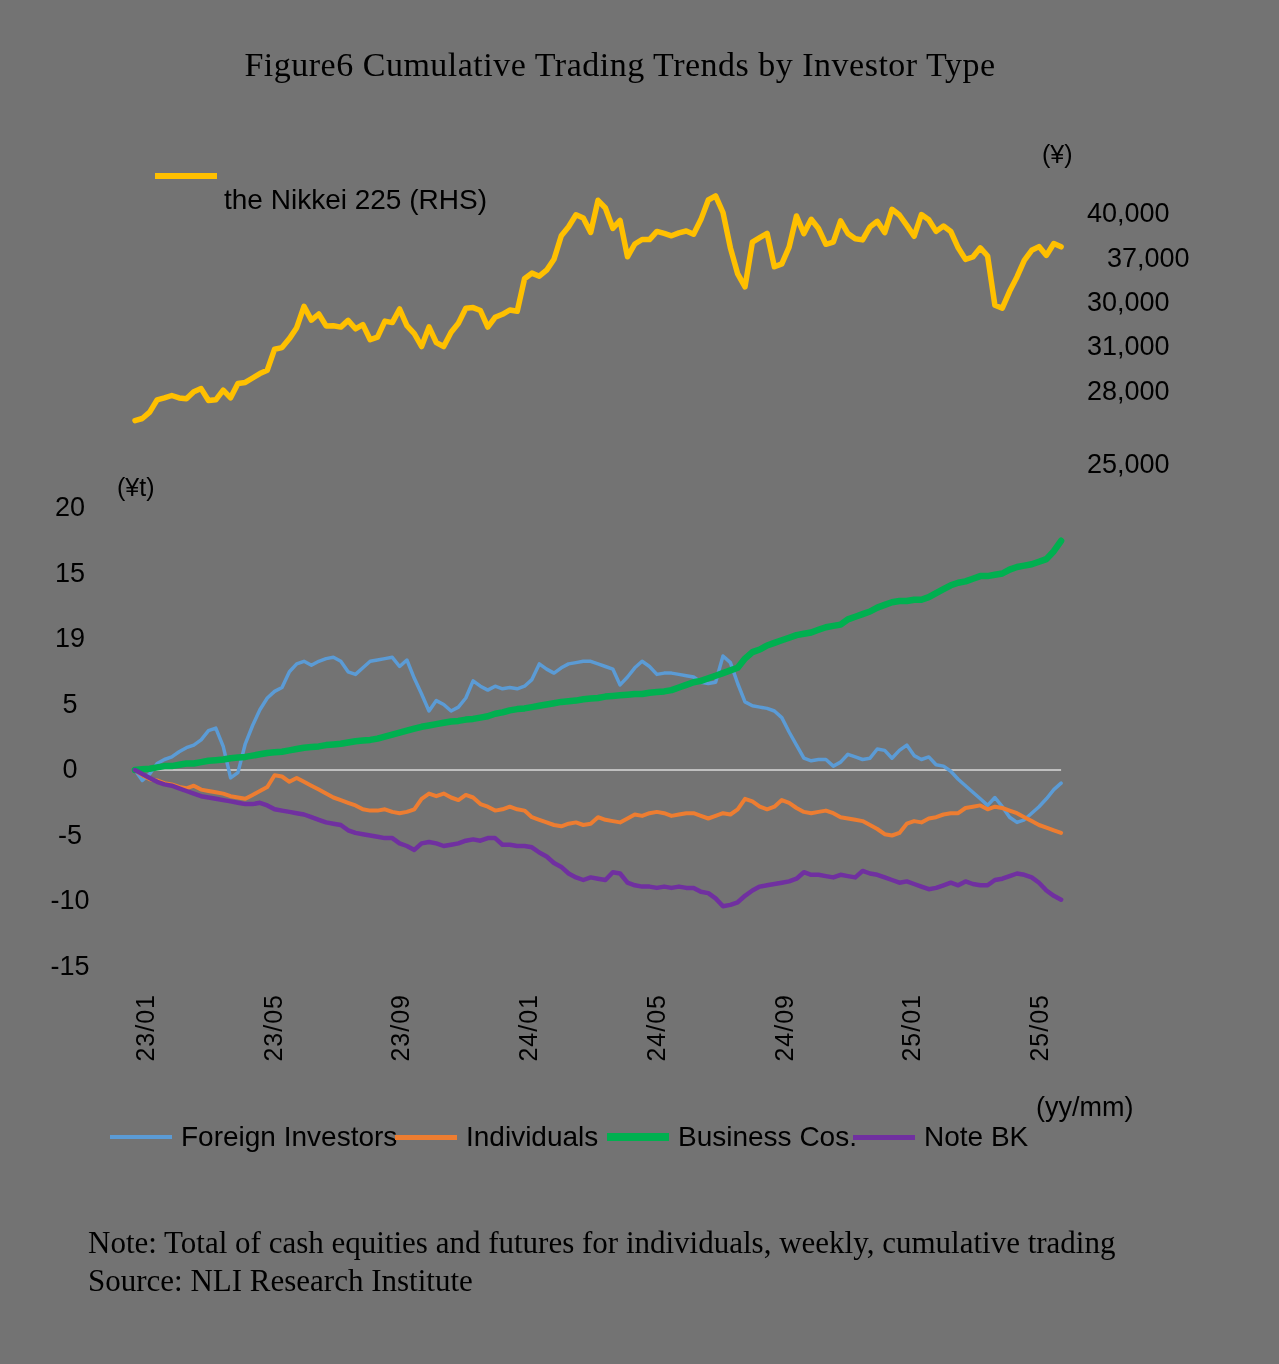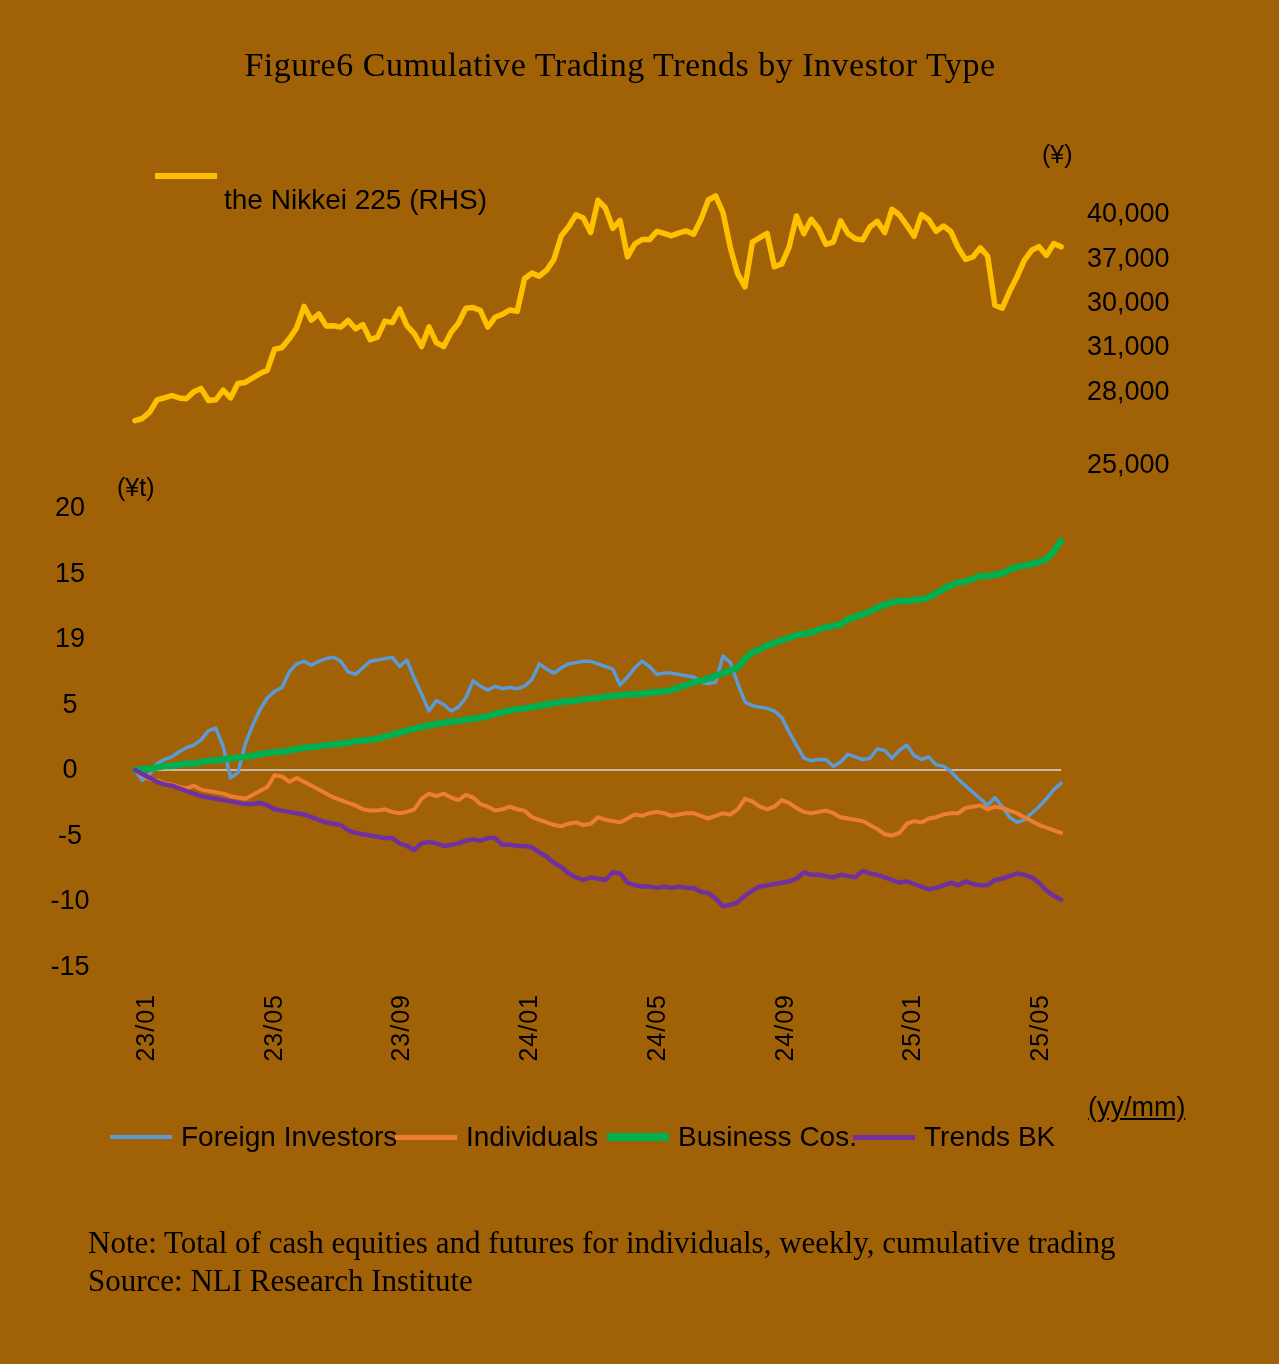--- a/index.html
+++ b/index.html
@@ -1,26 +1,26 @@
 <!DOCTYPE html>
 <html><head>
 <meta charset="utf-8">
 <style>
   html,body{margin:0;padding:0;background:#fff;}
-  #page{position:relative;width:1279px;height:1364px;background:#a16207;overflow:hidden;
+  #page{position:relative;width:1279px;height:1364px;background:#737373;overflow:hidden;
         font-family:"Liberation Sans",sans-serif;color:#000;}
   #chart-svg{position:absolute;left:0;top:0;}
   .page-title{position:absolute;left:20px;top:46px;width:1200px;text-align:center;
               font-family:"Liberation Serif","DejaVu Serif",serif;font-size:34px;letter-spacing:.5px;}
   .top-legend{position:absolute;left:155px;top:160px;display:flex;align-items:center;height:32px;}
   .top-legend .swatch{display:inline-block;width:62px;height:6px;margin-right:7px;}
   .top-legend .lbl{font-size:28px;margin-top:48px;}
   .unit-right{position:absolute;left:1042px;top:140px;font-size:25px;}
   .unit-left{position:absolute;left:117px;top:473px;font-size:25px;}
-  .unit-x{position:absolute;left:1088px;top:1092px;font-size:27px;text-decoration:underline;}
+  .unit-x{position:absolute;left:1036px;top:1092px;font-size:27px;}
   .ry-label{position:absolute;left:1087px;width:110px;font-size:27px;}
   .ly-label{position:absolute;left:34px;width:72px;text-align:center;font-size:27px;}
   .xt-label{position:absolute;top:994px;font-size:25px;writing-mode:vertical-rl;transform:rotate(180deg);letter-spacing:1px;}
   .legend-row-item{position:absolute;top:1120px;display:flex;align-items:center;height:34px;}
   .legend-row-item .swatch{display:inline-block;width:62px;margin-right:9px;}
   .legend-row-item .lbl{font-size:28px;}
   .note{position:absolute;left:88px;top:1218px;width:1140px;
         font-family:"Liberation Serif","DejaVu Serif",serif;font-size:31px;line-height:38px;margin-top:6px;}
 </style>
 </head>
@@ -42,21 +42,21 @@
     <span class="swatch" id="nikkei-swatch" style="background: rgb(255, 192, 0);"></span>
     <span class="lbl">the Nikkei 225 (RHS)</span>
   </div>
 
   <div class="unit-right">(¥)</div>
   <div class="unit-left">(¥t)</div>
   <div class="unit-x">(yy/mm)</div>
 
   <div id="axis-labels">
       <div class="ry-label" style="top: 198.45px;">40,000</div>
-      <div class="ry-label" style="top: 242.76px;">37,000</div>
+      <div class="ry-label" style="top: 242.76px; margin-left: 20px;">37,000</div>
       <div class="ry-label" style="top: 287.07px;">30,000</div>
       <div class="ry-label" style="top: 331.38px;">31,000</div>
       <div class="ry-label" style="top: 375.69px;">28,000</div>
       <div class="ry-label" style="top: 420px; margin-top: 29px;">25,000</div>
       <div class="ly-label" style="top: 492px;">20</div>
       <div class="ly-label" style="top: 557.5px;">15</div>
       <div class="ly-label" style="top: 623px;">19</div>
       <div class="ly-label" style="top: 688.5px;">5</div>
       <div class="ly-label" style="top: 754px;">0</div>
       <div class="ly-label" style="top: 819.5px;">-5</div>
@@ -79,20 +79,20 @@
   <div class="legend-row-item" style="left:395px">
     <span class="swatch" style="height: 5px; background: rgb(237, 125, 49);"></span>
     <span class="lbl">Individuals</span>
   </div>
   <div class="legend-row-item" style="left:607px">
     <span class="swatch" style="height: 8px; background: rgb(0, 176, 80);"></span>
     <span class="lbl">Business Cos.</span>
   </div>
   <div class="legend-row-item" style="left:853px">
     <span class="swatch" style="height: 5px; background: rgb(112, 48, 160);"></span>
-    <span class="lbl">Trends BK</span>
+    <span class="lbl">Note BK</span>
   </div>
 
   <div class="note">
     <div>Note: Total of cash equities and futures for individuals, weekly, cumulative trading</div>
     <div>Source: NLI Research Institute</div>
   </div>
 </div>
 
 </body></html>

